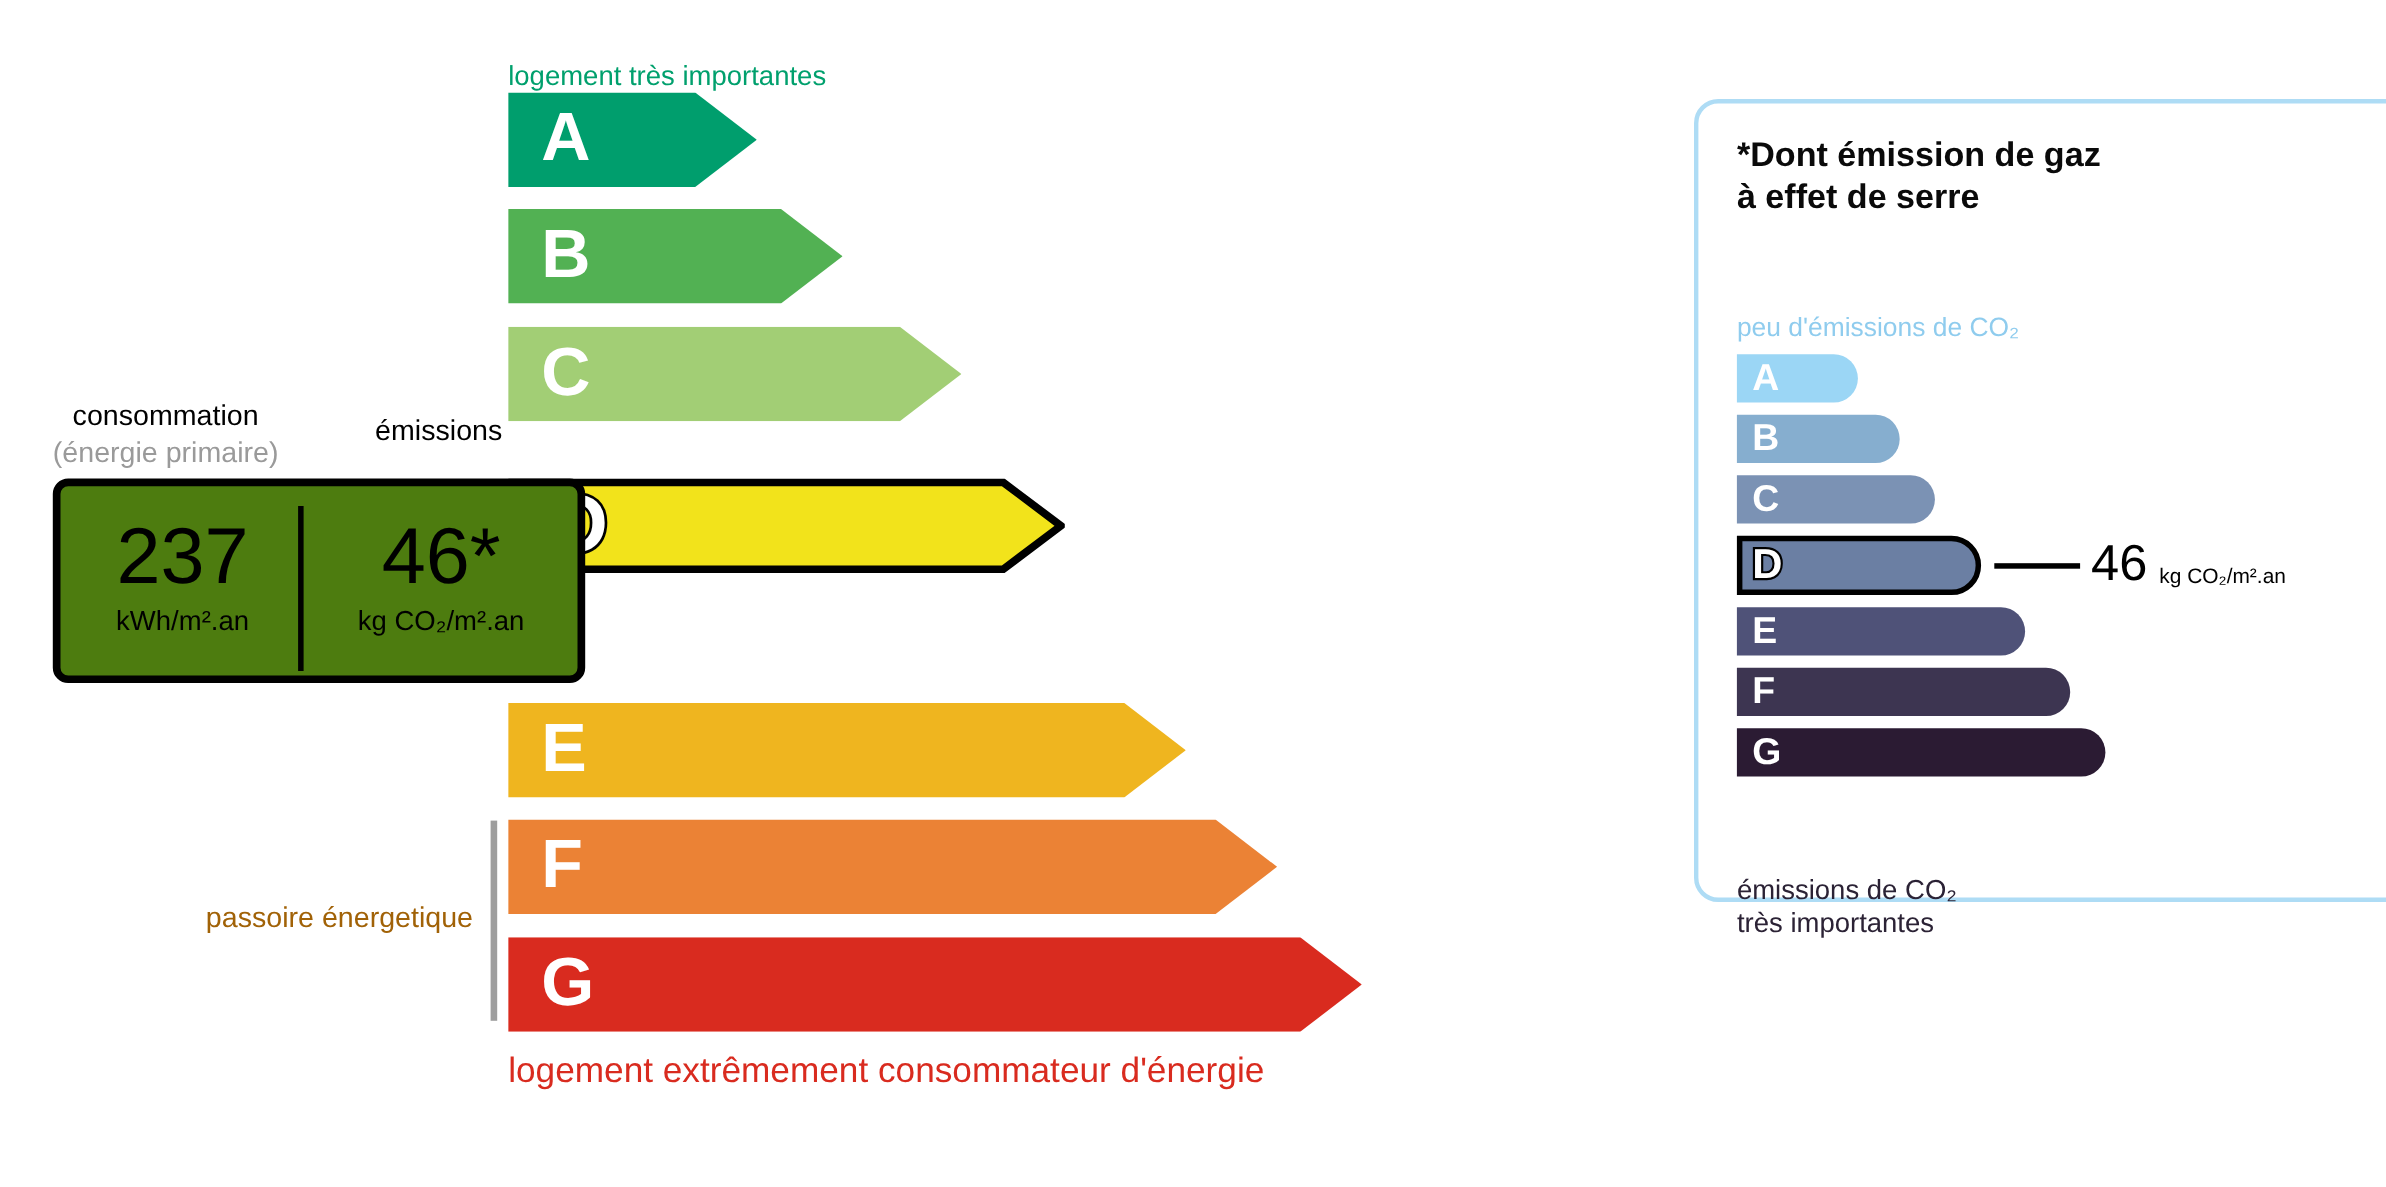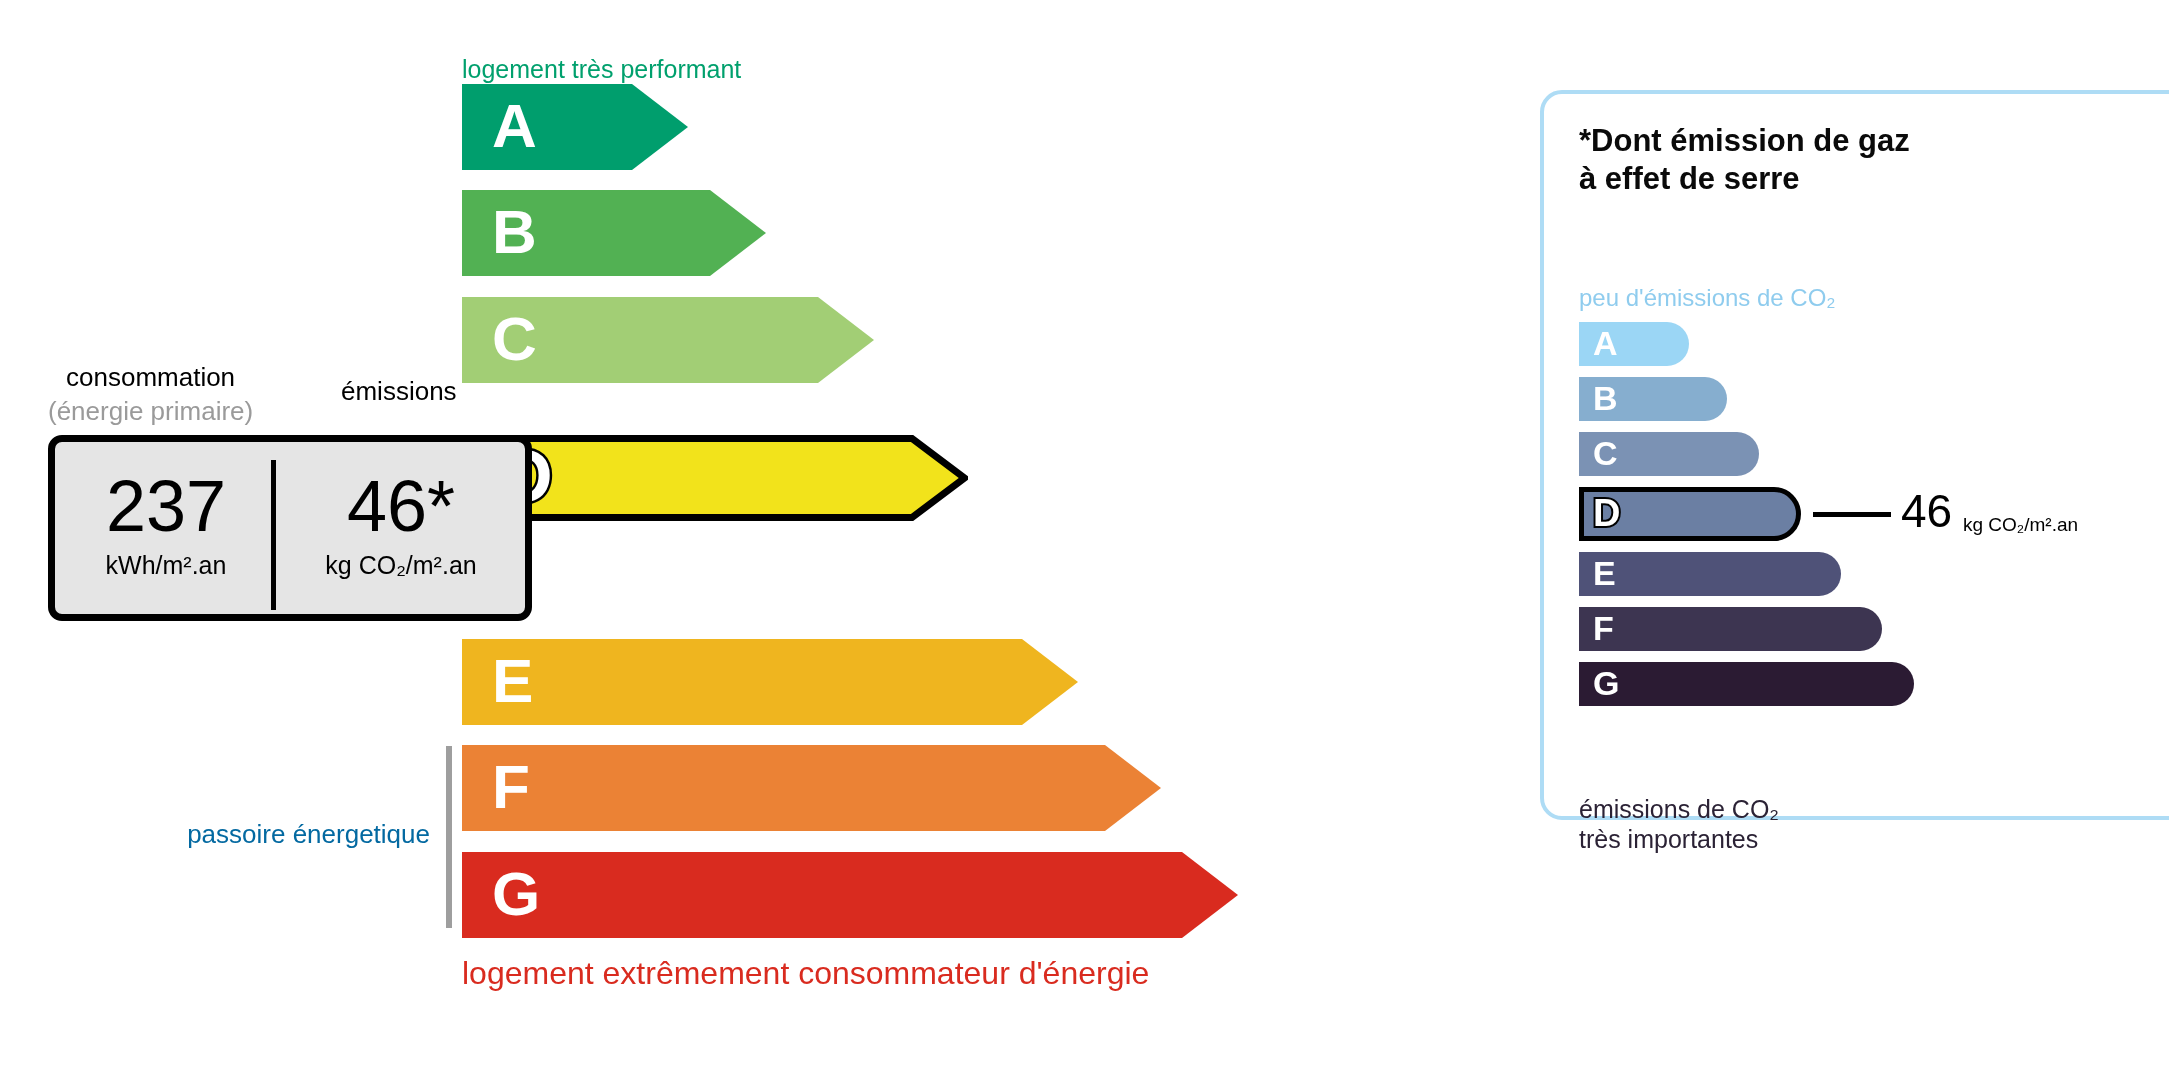--- a/index.html
+++ b/index.html
@@ -65,21 +65,21 @@
   
   #value-box {
     position: absolute;
     left: 48px;
     top: 435px;
     width: 484px;
     height: 186px;
     border: 7px solid #000;
     border-radius: 14px;
     box-sizing: border-box;
-    background: #e5e5e5;
+    background: #4d7c0f;
     z-index: 5;
   }
   #value-box .divider {
     position: absolute;
     left: 216px;
     top: 18px;
     width: 5px;
     height: 150px;
     background: #000;
   }
@@ -137,21 +137,21 @@
     background: #9e9e9e;
   }
   #passoire-text {
     position: absolute;
     left: 180px;
     top: 818px;
     width: 250px;
     text-align: right;
     font-size: 26px;
     line-height: 32px;
-    color: #0369a1;
+    color: #a16207;
   }
 
   
   #co2-panel {
     position: absolute;
     left: 1540px;
     top: 90px;
     width: 673px;
     height: 730px;
     border: 4px solid #AEDCF5;
@@ -230,21 +230,21 @@
     font-size: 19px;
     color: #000;
     white-space: nowrap;
   }
 </style>
 </head>
 <body>
 
 <div id="dpe-panel">
 
-  <div class="top-caption">logement très performant</div>
+  <div class="top-caption">logement très importantes</div>
 
   <div id="bands">
       <div class="band-row" style="top: 84px;">
         <div class="band-arrow">
           <svg width="226" height="86" viewBox="0 0 226 86">
             <polygon points="0,0 170,0 226,43 170,86 0,86" fill="#009E6D"></polygon>
           </svg>
           <div class="band-letter">A</div>
         </div>
       </div>

